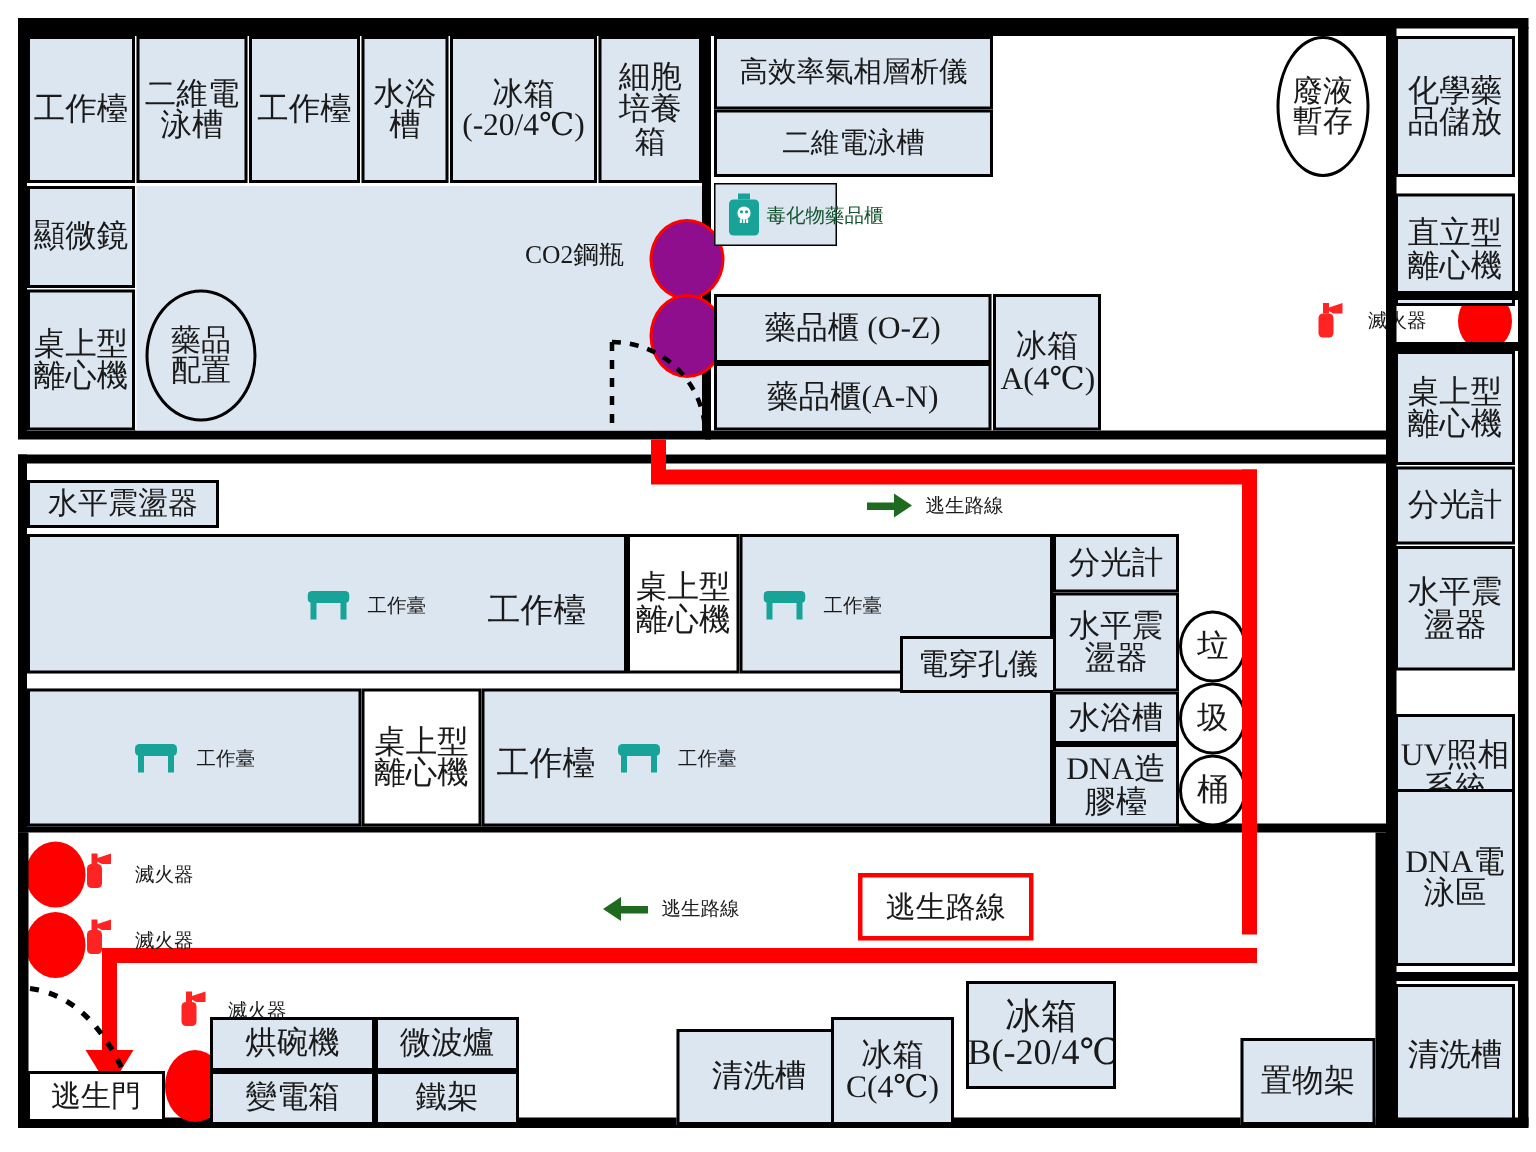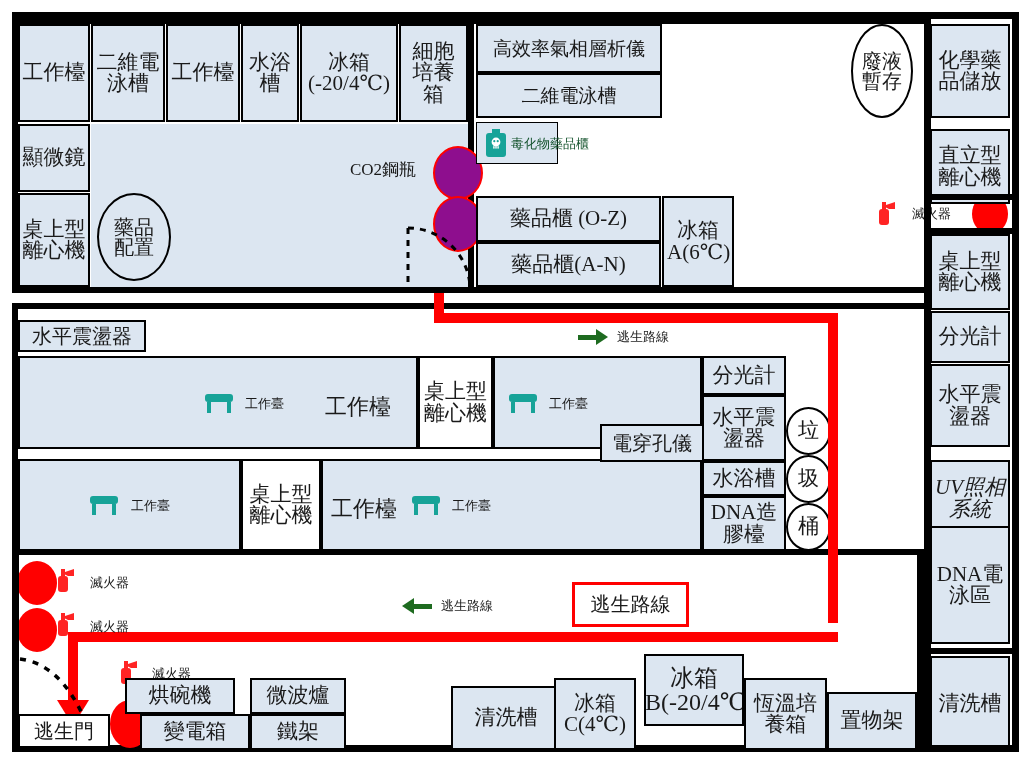--- a/index.html
+++ b/index.html
@@ -244,21 +244,21 @@
   </div>
   <div class="lbl-md" style="left:511px; top:135px; font-size:13px;">毒化物藥品櫃</div>
 
   <div class="box" style="left:476px; top:196px; width:185px; height:46px;">
     <span>藥品櫃 (O-Z)</span>
   </div>
   <div class="box" style="left:476px; top:242px; width:185px; height:45px;">
     <span>藥品櫃(A-N)</span>
   </div>
   <div class="box" style="left:662px; top:196px; width:72px; height:91px;">
-    <span style="max-width:62px;">冰箱A(6℃)</span>
+    <span style="max-width:62px;">冰箱A(4℃)</span>
   </div>
 
   <div class="icon-abs" style="left:874px; top:200px; width:22px; height:26px;">
     <svg width="22" height="26" viewBox="0 0 22 26">
       <path d="M9 6 L21 2 L21 9 L15 9 Z" fill="#ff2424"></path>
       <rect x="8" y="2" width="4" height="7" fill="#ff2424"></rect>
       <rect x="5" y="9" width="10" height="16" rx="3" fill="#ff2424"></rect>
     </svg>
   </div>
   <div class="lbl" style="left:912px; top:205px;">滅火器</div>
@@ -272,21 +272,21 @@
   </div>
   <div class="box" style="left:930px; top:234px; width:80px; height:76px;">
     <span style="max-width:74px;">桌上型離心機</span>
   </div>
   <div class="box" style="left:930px; top:311px; width:80px; height:52px;">
     <span style="max-width:74px;">分光計</span>
   </div>
   <div class="box" style="left:930px; top:364px; width:80px; height:83px;">
     <span style="max-width:74px;">水平震盪器</span>
   </div>
-  <div class="box" style="left:930px; top:460px; width:80px; height:77px;font-style:italic;">
+  <div class="box" style="left:930px; top:476px; width:80px; height:77px;">
     <span style="max-width:74px;">UV照相系統</span>
   </div>
   <div class="box" style="left:930px; top:526px; width:80px; height:118px;">
     <span style="max-width:74px;">DNA電泳區</span>
   </div>
   <div class="box" style="left:930px; top:656px; width:80px; height:95px;">
     <span style="max-width:74px;">清洗槽</span>
   </div>
 
   <div class="wall" style="left:1012px; top:18px; width:7px; height:733px;"></div>
@@ -438,41 +438,38 @@
   <div class="wall" style="left:917px; top:555px; width:7px; height:196px;"></div>
 
   <svg class="svg-layer">
     <path d="M 20,659 Q 60,664 84,718" stroke="#000" stroke-width="3.5" stroke-dasharray="6,7" fill="none"></path>
   </svg>
 
   <div class="box white" style="left:18px; top:714px; width:92px; height:34px; font-size:20px; border:2px solid #000;">
     <span>逃生門</span>
   </div>
 
-  <div class="box" style="left:125px; top:678px; width:110px; height:36px;">
+  <div class="box" style="left:140px; top:678px; width:110px; height:36px;">
     <span>烘碗機</span>
   </div>
   <div class="box" style="left:140px; top:714px; width:110px; height:36px;">
     <span>變電箱</span>
   </div>
   <div class="box" style="left:250px; top:678px; width:96px; height:36px;">
     <span>微波爐</span>
   </div>
   <div class="box" style="left:250px; top:714px; width:96px; height:36px;">
     <span>鐵架</span>
   </div>
   <div class="box" style="left:451px; top:686px; width:110px; height:64px;">
     <span>清洗槽</span>
   </div>
   <div class="box" style="left:554px; top:678px; width:82px; height:72px;">
     <span style="max-width:78px;">冰箱C(4℃)</span>
   </div>
   <div class="box" style="left:644px; top:654px; width:100px; height:72px; font-size:24px;">
     <span style="max-width:98px;">冰箱B(-20/4℃)</span>
   </div>
-  <div class="box" style="left:744px; top:678px; width:83px; height:72px;">
-    <span style="max-width:78px;">恆溫培養箱</span>
-  </div>
   <div class="box" style="left:827px; top:692px; width:90px; height:58px;">
     <span>置物架</span>
   </div>
 
 </div>
 
 </body></html>

